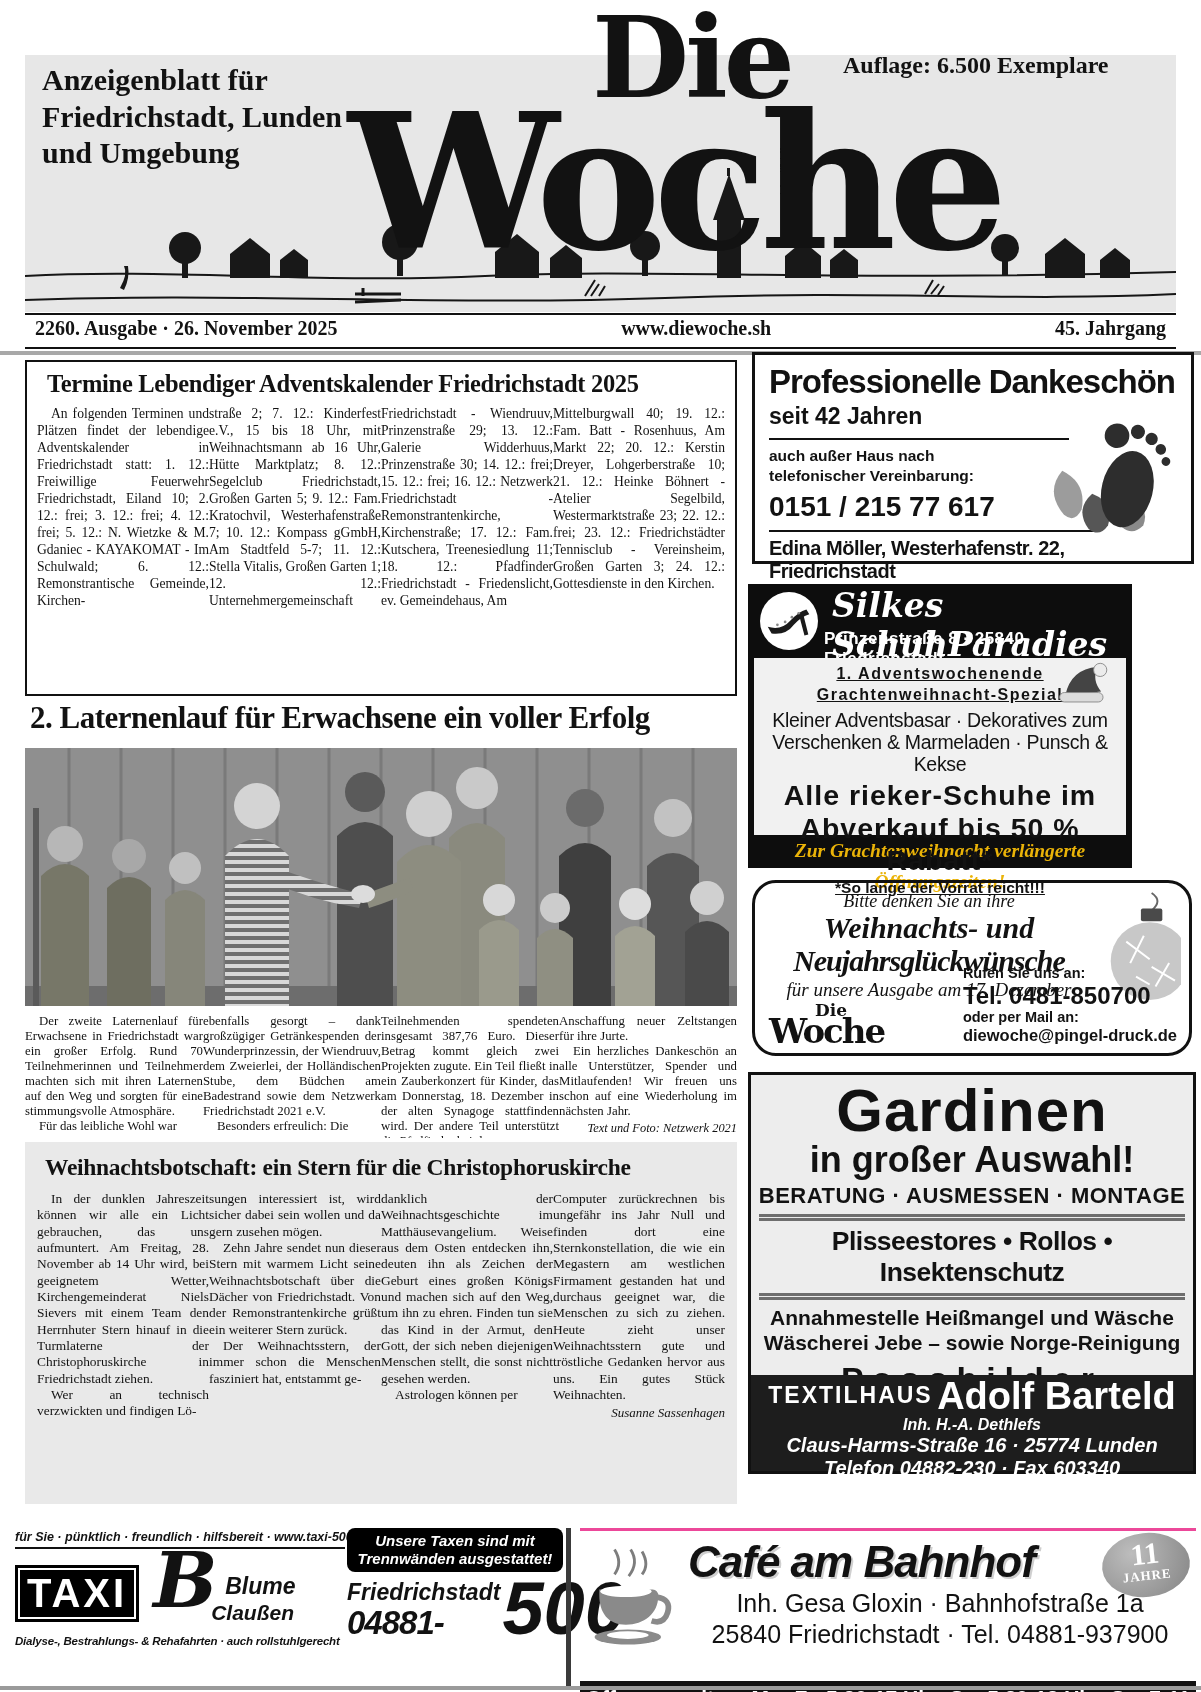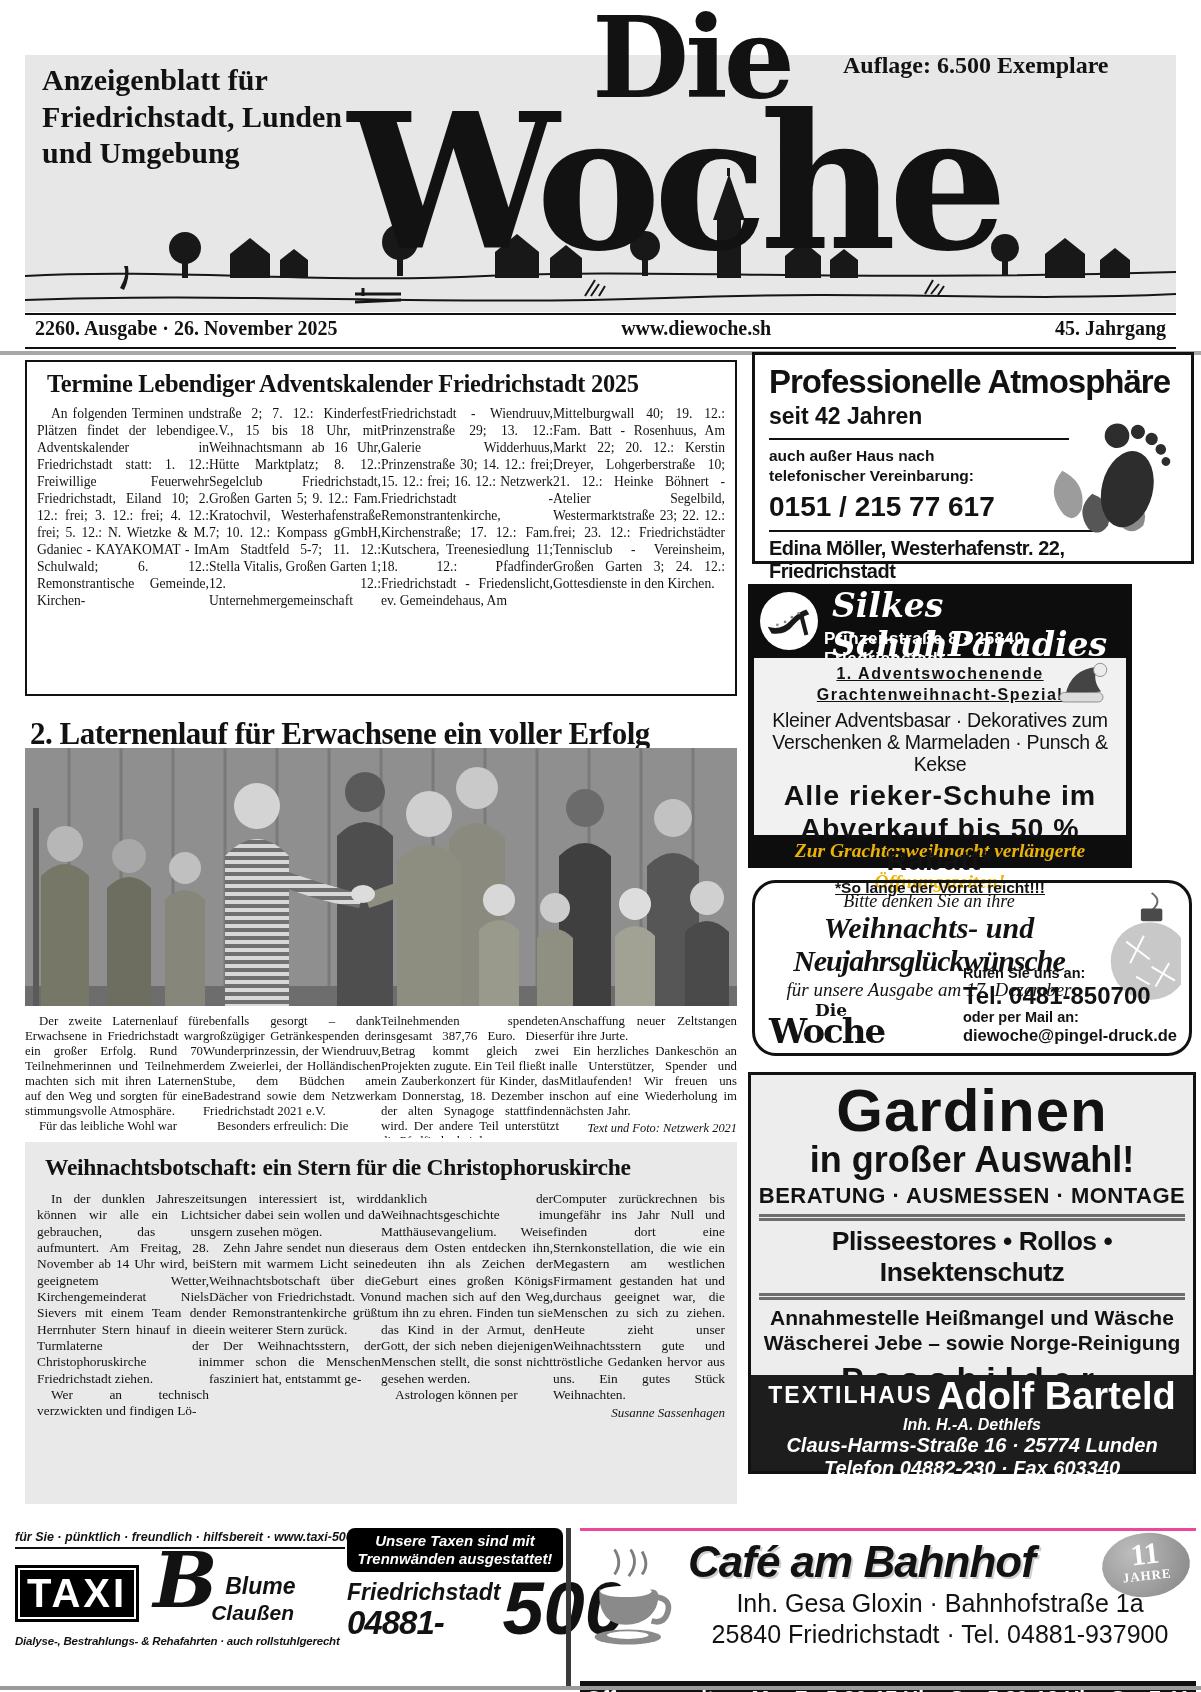--- a/index.html
+++ b/index.html
@@ -27,21 +27,21 @@
   .a1{left:25px;top:360px;width:712px;height:336px;border:2px solid #111;background:#fff;
       padding:6px 10px;}
   .a1-h{font-size:24.5px;font-weight:bold;letter-spacing:-0.3px;white-space:nowrap;
         margin:2px 0 8px 10px;}
   .cols{display:flex;}
   .col{flex:1;font-size:13.6px;line-height:1.25;text-align:justify;overflow:hidden;}
   .col p{margin:0;text-indent:14px;}
   .col p:first-child{text-indent:0;}
   .col.indent-first p:first-child{text-indent:14px;}
 
-  .a2h{left:30px;top:716px;font-size:31px;font-weight:bold;letter-spacing:-0.5px;
+  .a2h{left:30px;top:700px;font-size:31px;font-weight:bold;letter-spacing:-0.5px;
        white-space:nowrap;}
   .photo{left:25px;top:748px;width:712px;height:258px;}
   .a2cols{left:25px;top:1014px;width:712px;height:124px;}
   .a2cols .col{font-size:12.8px;line-height:1.17;}
   .credit{font-style:italic;text-align:right;font-size:12.4px;margin-top:2px;line-height:1.2;}
 
   .a3{left:25px;top:1142px;width:712px;height:362px;background:#e9e9e9;padding:8px 12px;}
   .a3-h{font-size:23.5px;font-weight:bold;letter-spacing:-0.3px;white-space:nowrap;
         margin:4px 0 10px 8px;}
   .a3 .col{font-size:13.4px;line-height:1.22;}
@@ -328,21 +328,21 @@
       <div class="col">
         <div>
             <p>Computer zurückrechnen bis ungefähr ins Jahr Null und finden dort eine Sternkonstellation, die wie ein Megastern am westlichen Firmament gestanden hat und durchaus geeignet war, die Menschen zu sich zu ziehen. Heute zieht unser Weihnachtsstern gute und tröstliche Gedanken hervor aus uns. Ein gutes Stück Weihnachten.</p>
           </div>
         <div class="signature">Susanne Sassenhagen</div>
       </div>
     </div>
   </div>
 
   <div class="abs ad-fuss">
-    <div class="fuss-title">Professionelle Atmosphäre</div>
+    <div class="fuss-title">Professionelle Dankeschön</div>
     <div class="fuss-sub">seit 42 Jahren</div>
     <hr class="fuss-hr1">
     <div class="fuss-note">
       <div>auch außer Haus nach</div>
       <div>telefonischer Vereinbarung:</div>
     </div>
     <div class="fuss-phone">0151 / 215 77 617</div>
     <hr class="fuss-hr2">
     <div class="fuss-footer">Edina Möller, Westerhafenstr. 22, Friedrichstadt</div>
     <svg class="abs foot-art" viewBox="0 0 160 150">

